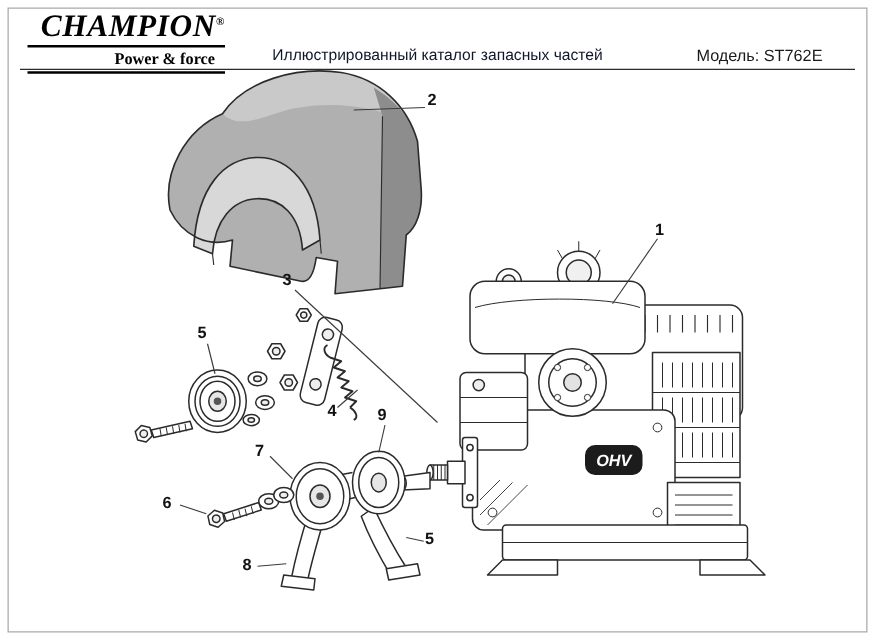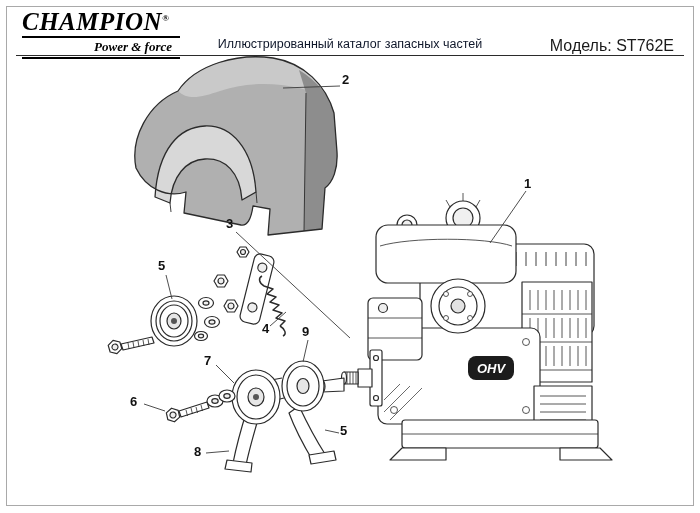--- a/index.html
+++ b/index.html
@@ -5,29 +5,29 @@
   html,body{margin:0;padding:0;}
   body{
     width:700px;height:513px;position:relative;overflow:hidden;
     background:#ffffff;font-family:"Liberation Sans",sans-serif;color:#111;
   }
   .page-border{position:absolute;left:6px;top:6px;right:6px;bottom:7px;border:1px solid #a9a9a9;pointer-events:none;}
   
   .logo{position:absolute;left:22px;top:9px;width:158px;color:#000;}
   .logo-brand{
     font-family:"Liberation Serif",serif;font-weight:700;font-style:italic;
-    font-size:25px;line-height:1;letter-spacing:.5px;border-bottom:2px solid #000;padding-bottom:2px;
+    font-size:25px;line-height:1;letter-spacing:.5px;border-bottom:2px solid #000;padding-bottom:2px;text-align:right;
   }
   .logo-brand sup{font-size:9px;font-style:normal;vertical-align:super;}
   .logo-tagline{
-    font-family:"Liberation Serif",serif;font-weight:700;font-style:italic;
+    font-family:"Liberation Serif",serif;font-weight:700;
     font-size:13px;text-align:right;padding:1px 8px 2px 0;border-bottom:2px solid #000;
   }
   .catalog-title{position:absolute;left:0;right:0;top:37px;text-align:center;font-size:12.5px;color:#0f172a;}
-  .model-label{position:absolute;right:26px;top:37px;font-size:16px;color:#1a1a1a;}
+  .model-label{position:absolute;right:42px;top:37px;font-size:13px;color:#1a1a1a;}
   .header-rule{position:absolute;left:16px;top:55px;width:668px;border-top:1px solid #2b2b2b;}
   
   .art{position:absolute;left:0;top:0;width:700px;height:513px;}
   .callout{position:absolute;font:700 13px "Liberation Sans",sans-serif;color:#111;}
 </style>
 </head>
 <body>
 
 <div class="page-border"></div>
 

